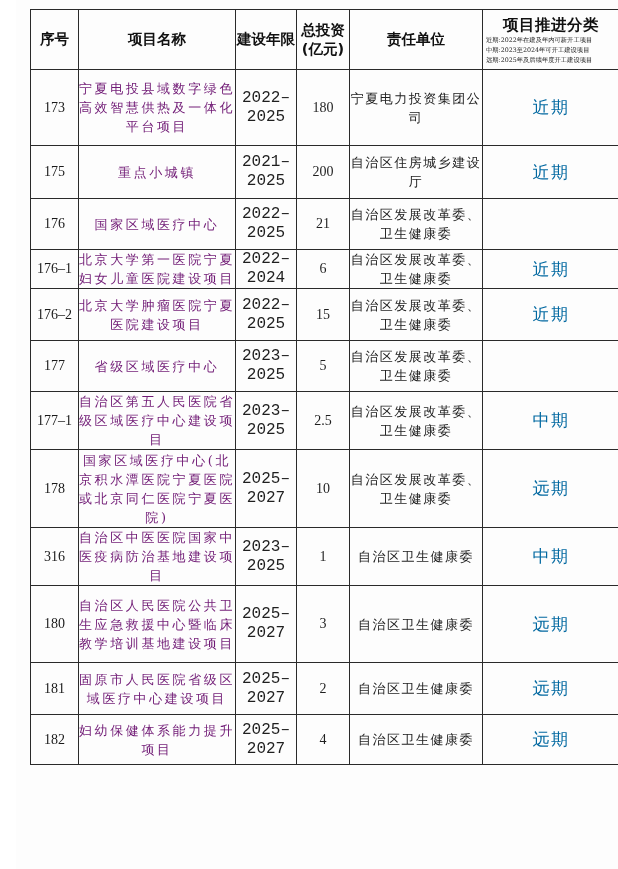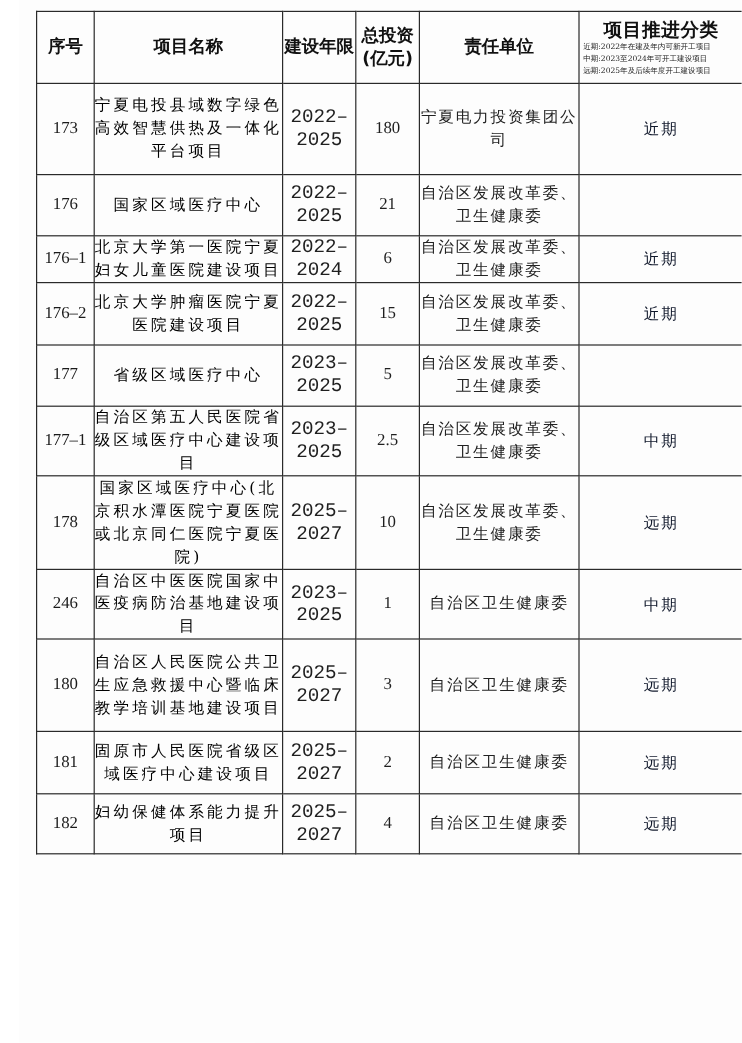--- a/index.html
+++ b/index.html
@@ -64,42 +64,42 @@
       font-family: Liberation Serif, serif;
       font-size: 14px;
       color: #1a1a1a;
     }
     td.name {
       text-align: left;
       font-size: 13px;
       line-height: 19px;
       letter-spacing: 2.6px;
       padding: 0 2px 0 3px;
-      color: #000000;
+      color: #701a75;
       word-break: break-all;
     }
     td.years {
       font-family: Liberation Mono, monospace;
       font-size: 16px;
       line-height: 19px;
     }
     td.invest {
       font-family: "Liberation Serif", "DejaVu Serif", serif;
       font-size: 14px;
     }
     td.unit {
       font-size: 13px;
       line-height: 19px;
       letter-spacing: 1.5px;
       color: #222;
     }
     td.plan {
-      font-size: 13px;
+      font-size: 17px;
       letter-spacing: 1.5px;
-      color: #0f172a;
+      color: #0369a1;
     }
     .yr-line { display: block; }
   </style>
 </head>
 <body>
 
 <div class="page">
   <table class="proj">
     <colgroup>
       <col style="width:48px">
@@ -135,20 +135,31 @@
         <td class="years">
             <span class="yr-line">2022–</span>
             <span class="yr-line">2025</span>
           </td>
         <td class="invest">180</td>
         <td class="unit">宁夏电力投资集团公司</td>
         <td class="plan">近期</td>
       </tr>
 
 
+      <tr style="height:53px">
+        <td class="num">175</td>
+        <td class="name">重点小城镇</td>
+        <td class="years">
+            <span class="yr-line">2021–</span>
+            <span class="yr-line">2025</span>
+          </td>
+        <td class="invest">200</td>
+        <td class="unit">自治区住房城乡建设厅</td>
+        <td class="plan">近期</td>
+      </tr>
 
       <tr style="height:51px">
         <td class="num">176</td>
         <td class="name">国家区域医疗中心</td>
         <td class="years">
             <span class="yr-line">2022–</span>
             <span class="yr-line">2025</span>
           </td>
         <td class="invest">21</td>
         <td class="unit">
@@ -228,21 +239,21 @@
           </td>
         <td class="invest">10</td>
         <td class="unit">
             <span class="yr-line">自治区发展改革委、</span>
             <span class="yr-line">卫生健康委</span>
           </td>
         <td class="plan">远期</td>
       </tr>
 
       <tr style="height:52px">
-        <td class="num">246</td>
+        <td class="num">316</td>
         <td class="name">自治区中医医院国家中医疫病防治基地建设项目</td>
         <td class="years">
             <span class="yr-line">2023–</span>
             <span class="yr-line">2025</span>
           </td>
         <td class="invest">1</td>
         <td class="unit">自治区卫生健康委</td>
         <td class="plan">中期</td>
       </tr>
 

